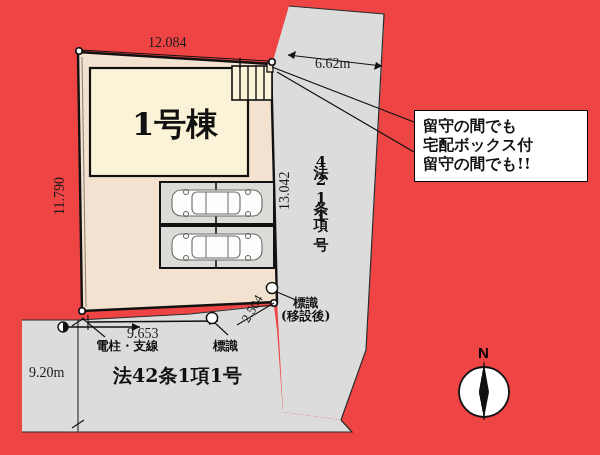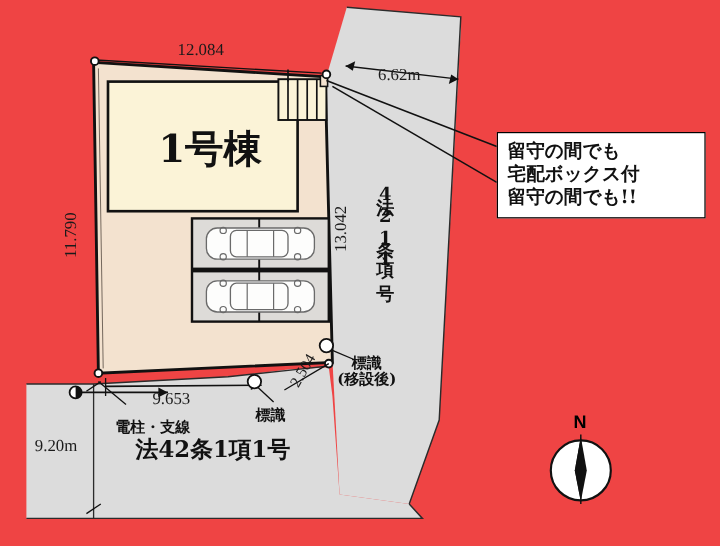--- a/index.html
+++ b/index.html
@@ -222,21 +222,21 @@
   <div class="lbl dim" style="left:239px; top:318px; transform:rotate(-60deg); transform-origin:left top; font-size:13px;">2.504</div>
 
   <div class="lbl dim" style="left:29px; top:366px;">9.20m</div>
 
   <div class="lbl jp bldg-name" style="left:132px; top:108px;">1号棟</div>
 
   <div class="lbl jp vert-jp" style="left:313px; top:153px;">法42条1項1号</div>
 
   <div class="lbl jp road-name" style="left:113px; top:366px;">法42条1項1号</div>
 
-  <div class="lbl jp small-jp" style="left:96px; top:339px;margin-top:10px;">電柱・支線</div>
+  <div class="lbl jp small-jp" style="left:96px; top:339px;">電柱・支線</div>
 
   <div class="lbl jp small-jp" style="left:213px; top:339px;">標識</div>
 
   <div class="lbl jp small-jp" style="left:281px; top:296px; text-align:center;">
     <div>標識</div>
     <div>(移設後)</div>
   </div>
 
   <div class="callout-box">
     <div>留守の間でも</div>

